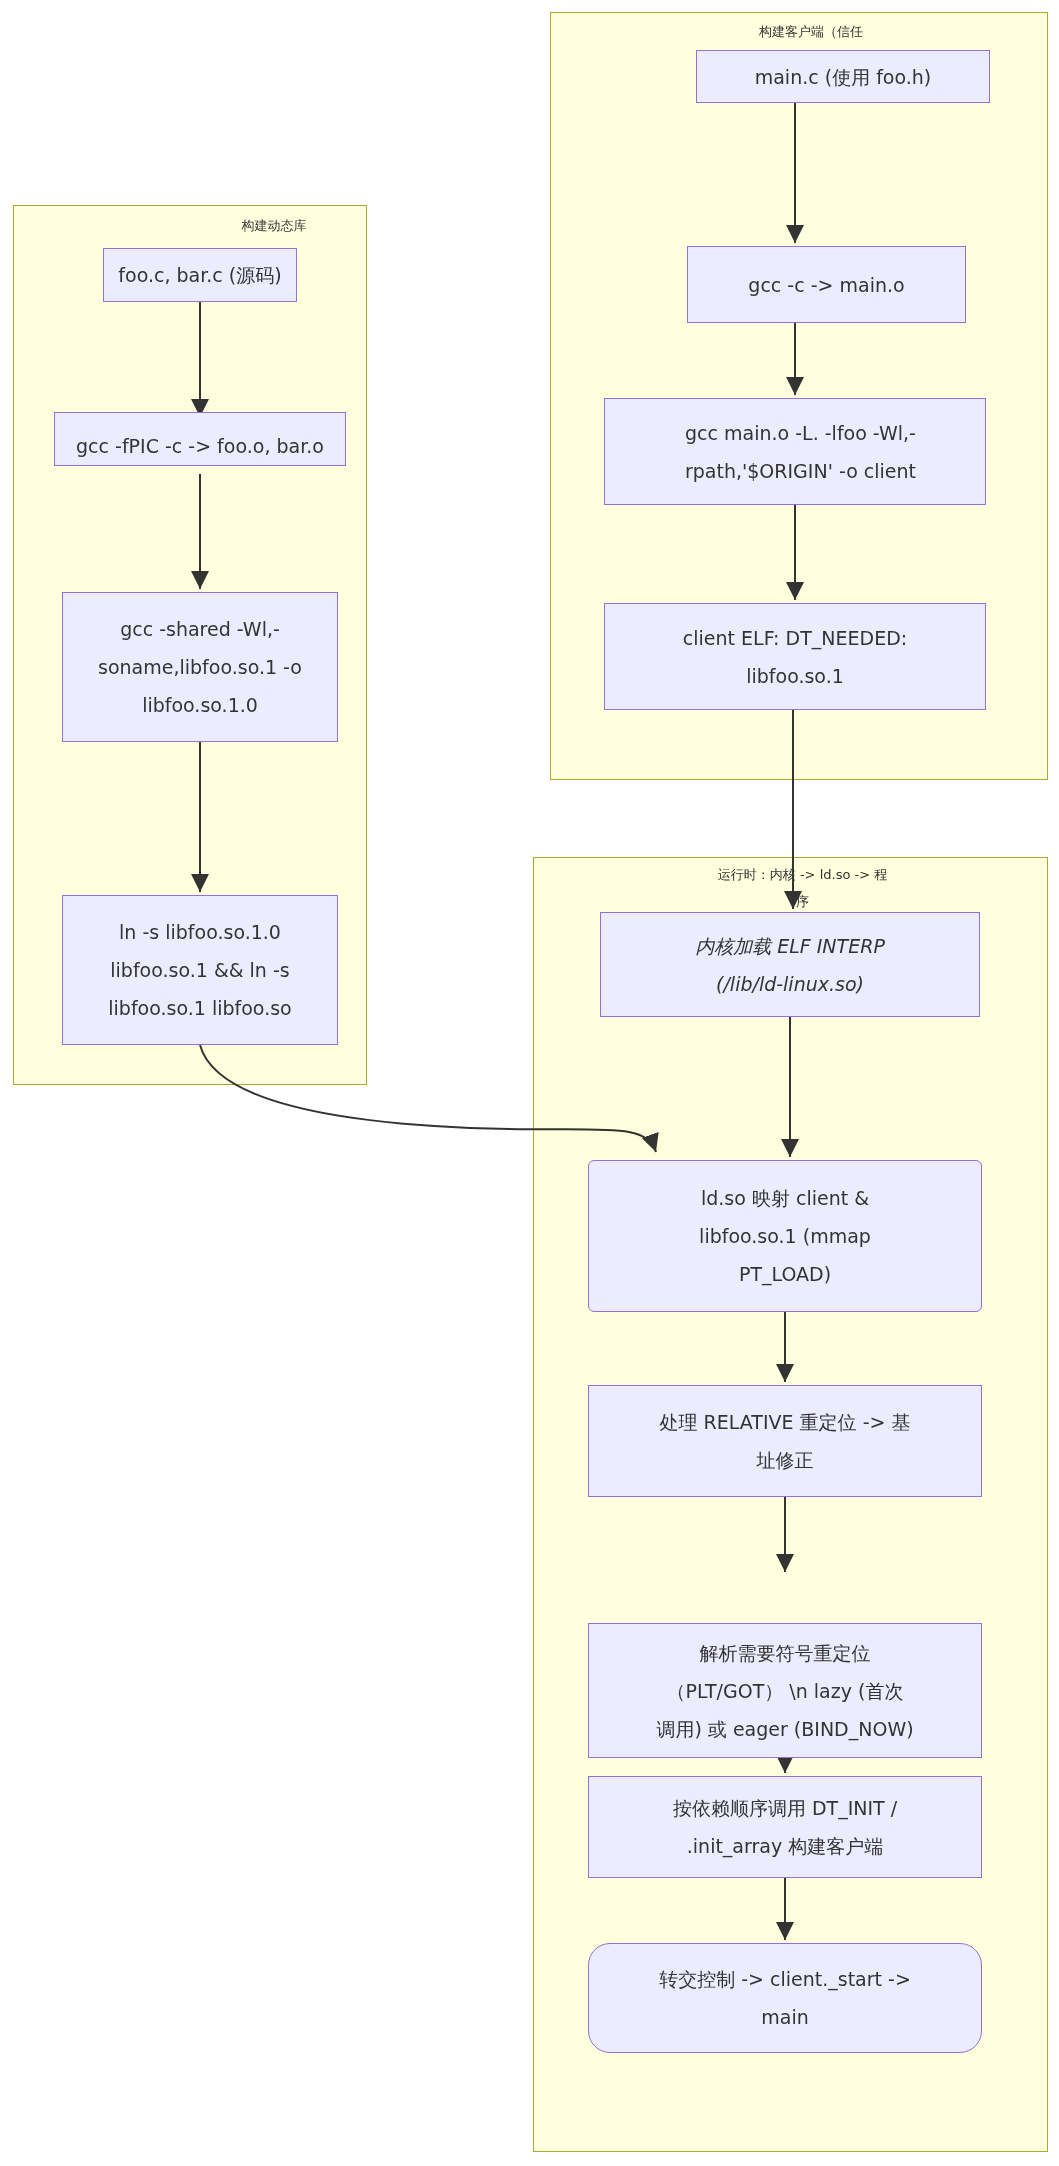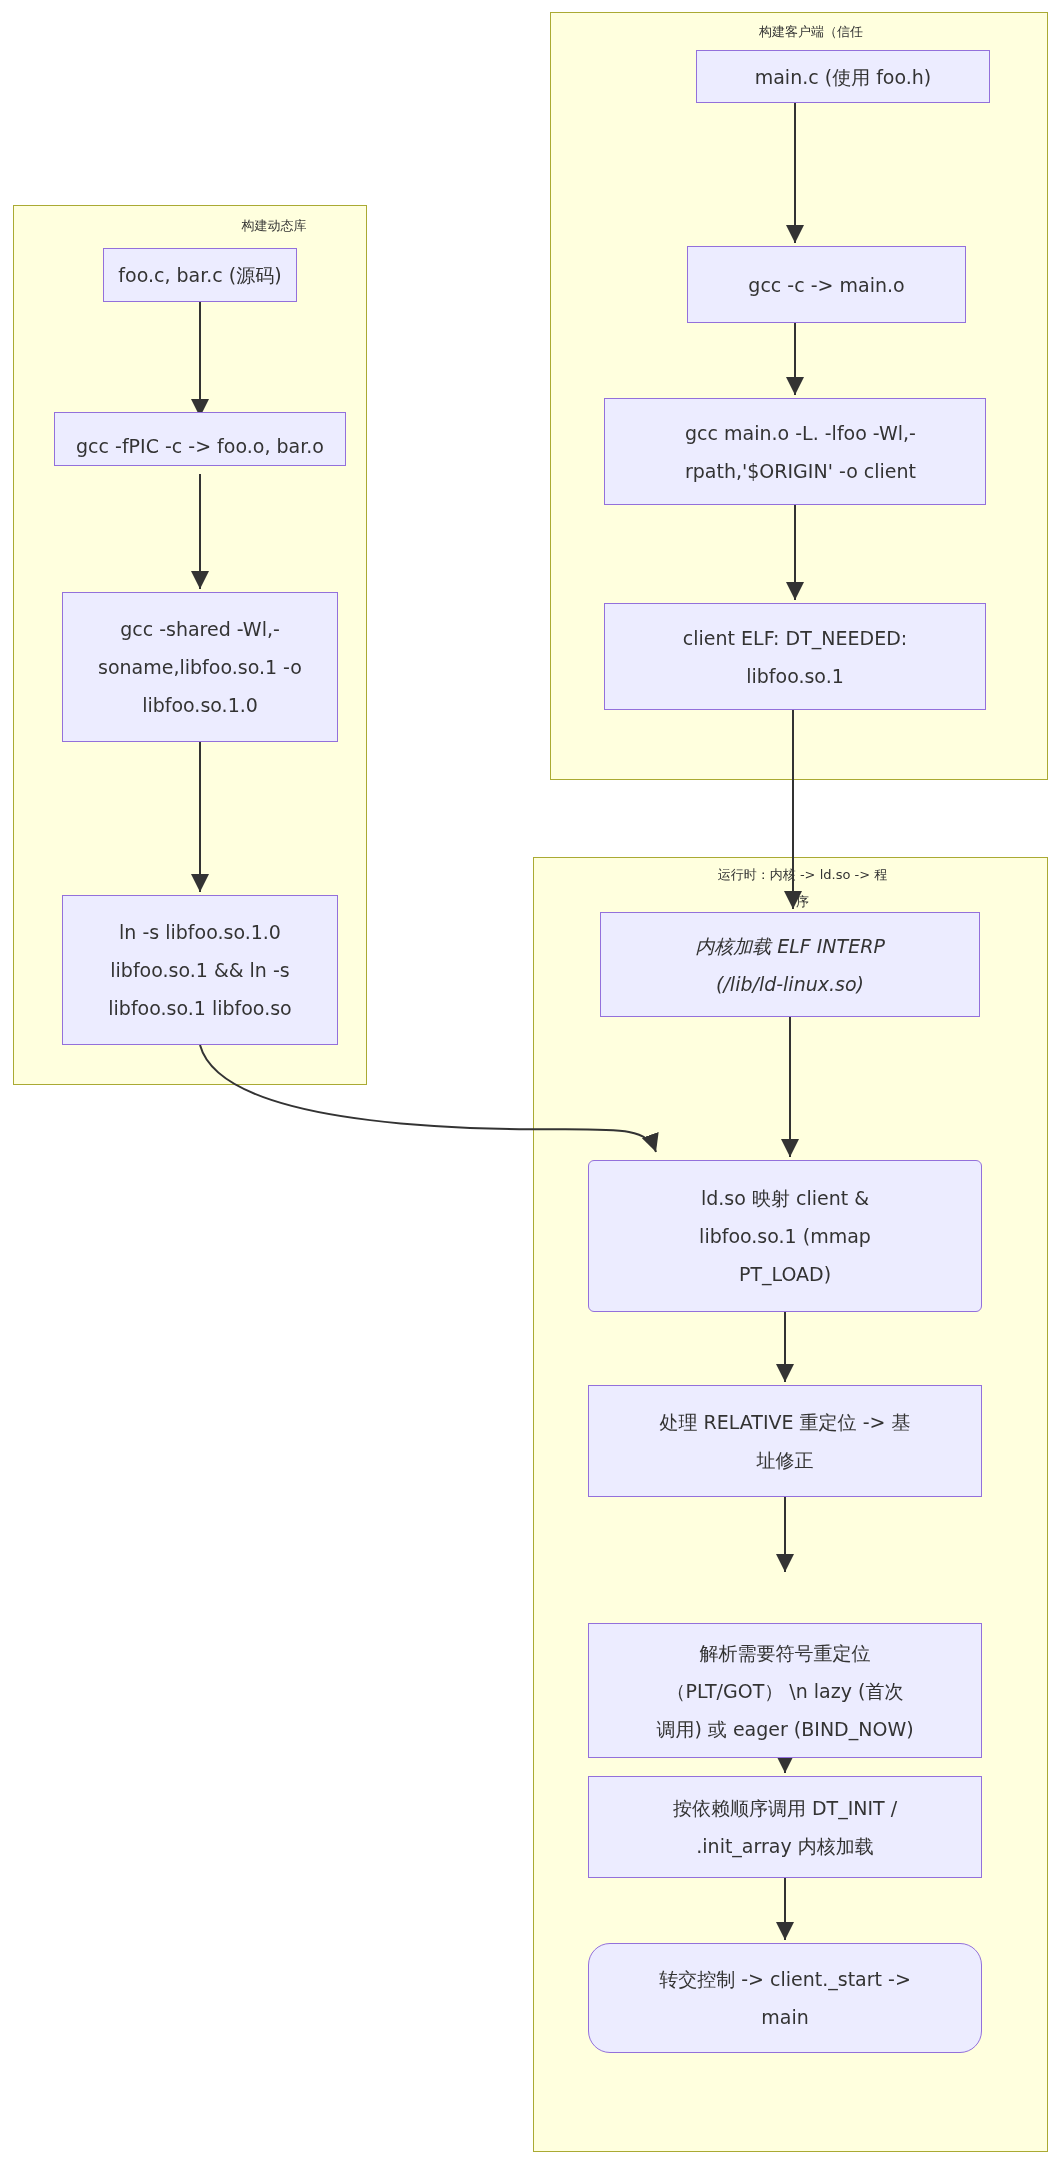--- a/index.html
+++ b/index.html
@@ -131,20 +131,20 @@
     <span class="node-label">处理 RELATIVE 重定位 -&gt; 基
 址修正</span>
   </div>
   <div class="node" style="left:588px;top:1575px;width:394px;height:135px;margin-top:48px;">
     <span class="node-label">解析需要符号重定位
 （PLT/GOT） \n lazy (首次
 调用) 或 eager (BIND_NOW)</span>
   </div>
   <div class="node" style="left:588px;top:1776px;width:394px;height:102px;">
     <span class="node-label">按依赖顺序调用 DT_INIT /
-.init_array 内核加载</span>
+.init_array 构建客户端</span>
   </div>
   <div class="node" style="left:588px;top:1943px;width:394px;height:110px;border-radius:22px;">
     <span class="node-label">转交控制 -&gt; client._start -&gt;
 main</span>
   </div>
 
 </div>
 
 </body></html>

